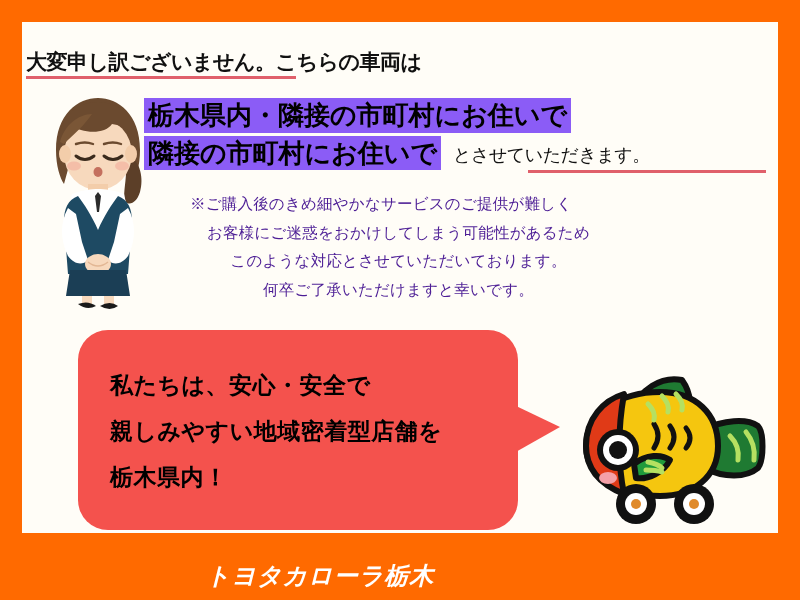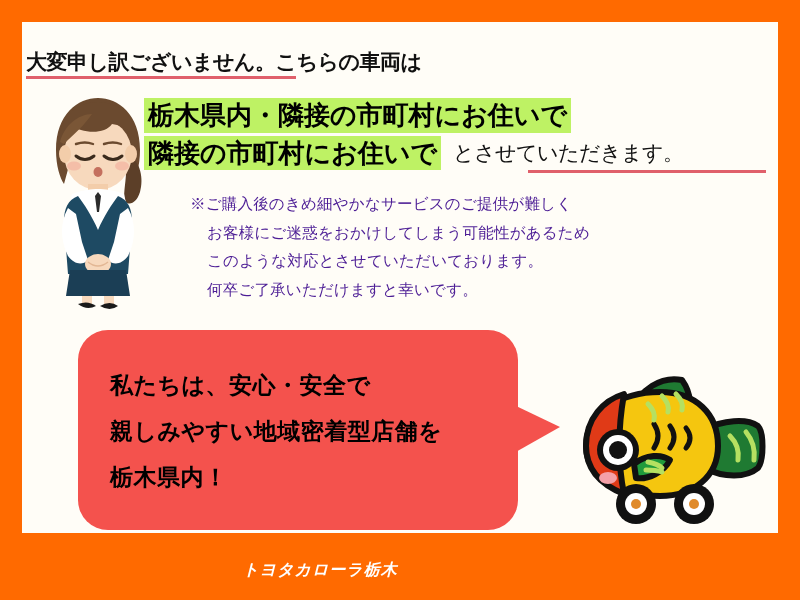--- a/index.html
+++ b/index.html
@@ -52,30 +52,30 @@
     top: 98px;
     width: 640px;
   }
   .hl-row {
     display: flex;
     align-items: flex-end;
     margin-bottom: 3px;
     white-space: nowrap;
   }
   .hl-mark {
-    background: #bef264;
+    background: #8b5cf6;
     color: #000000;
     font-size: 26px;
     font-weight: bold;
     line-height: 1.33;
     padding: 0 4px;
     letter-spacing: 0px;
   }
   .hl-tail {
-    font-size: 21px;
+    font-size: 18px;
     color: #111111;
     padding-left: 12px;
     padding-bottom: 3px;
     letter-spacing: -0.5px;
   }
   #headline-rule {
     position: absolute;
     left: 528px;
     top: 170px;
     width: 238px;
@@ -85,21 +85,21 @@
   
   #note {
     position: absolute;
     left: 190px;
     top: 190px;
     font-size: 15.5px;
     color: #4c1d95;
     line-height: 1.85;
     letter-spacing: 0.2px;
   }
-  #note .indent { padding-left: 17px; }
+  #note .indent { padding-left: 17px; text-align: center; }
   
   #bubble {
     position: absolute;
     left: 78px;
     top: 330px;
     width: 440px;
     height: 200px;
     background: #f4524d;
     border-radius: 30px;
   }
@@ -132,21 +132,21 @@
     height: 67px;
     background: #ff6a00;
   }
   #footer-logo {
     position: absolute;
     left: 0;
     top: 560px;
     width: 640px;
     text-align: center;
     color: #ffffff;
-    font-size: 16px;
+    font-size: 24px;
     font-weight: bold;
     font-style: italic;
     letter-spacing: 1px;
   }
   
   #woman { position: absolute; left: 34px; top: 92px; width: 128px; height: 222px; }
   
   #fish { position: absolute; left: 578px; top: 368px; width: 196px; height: 162px; }
 </style>
 </head>

